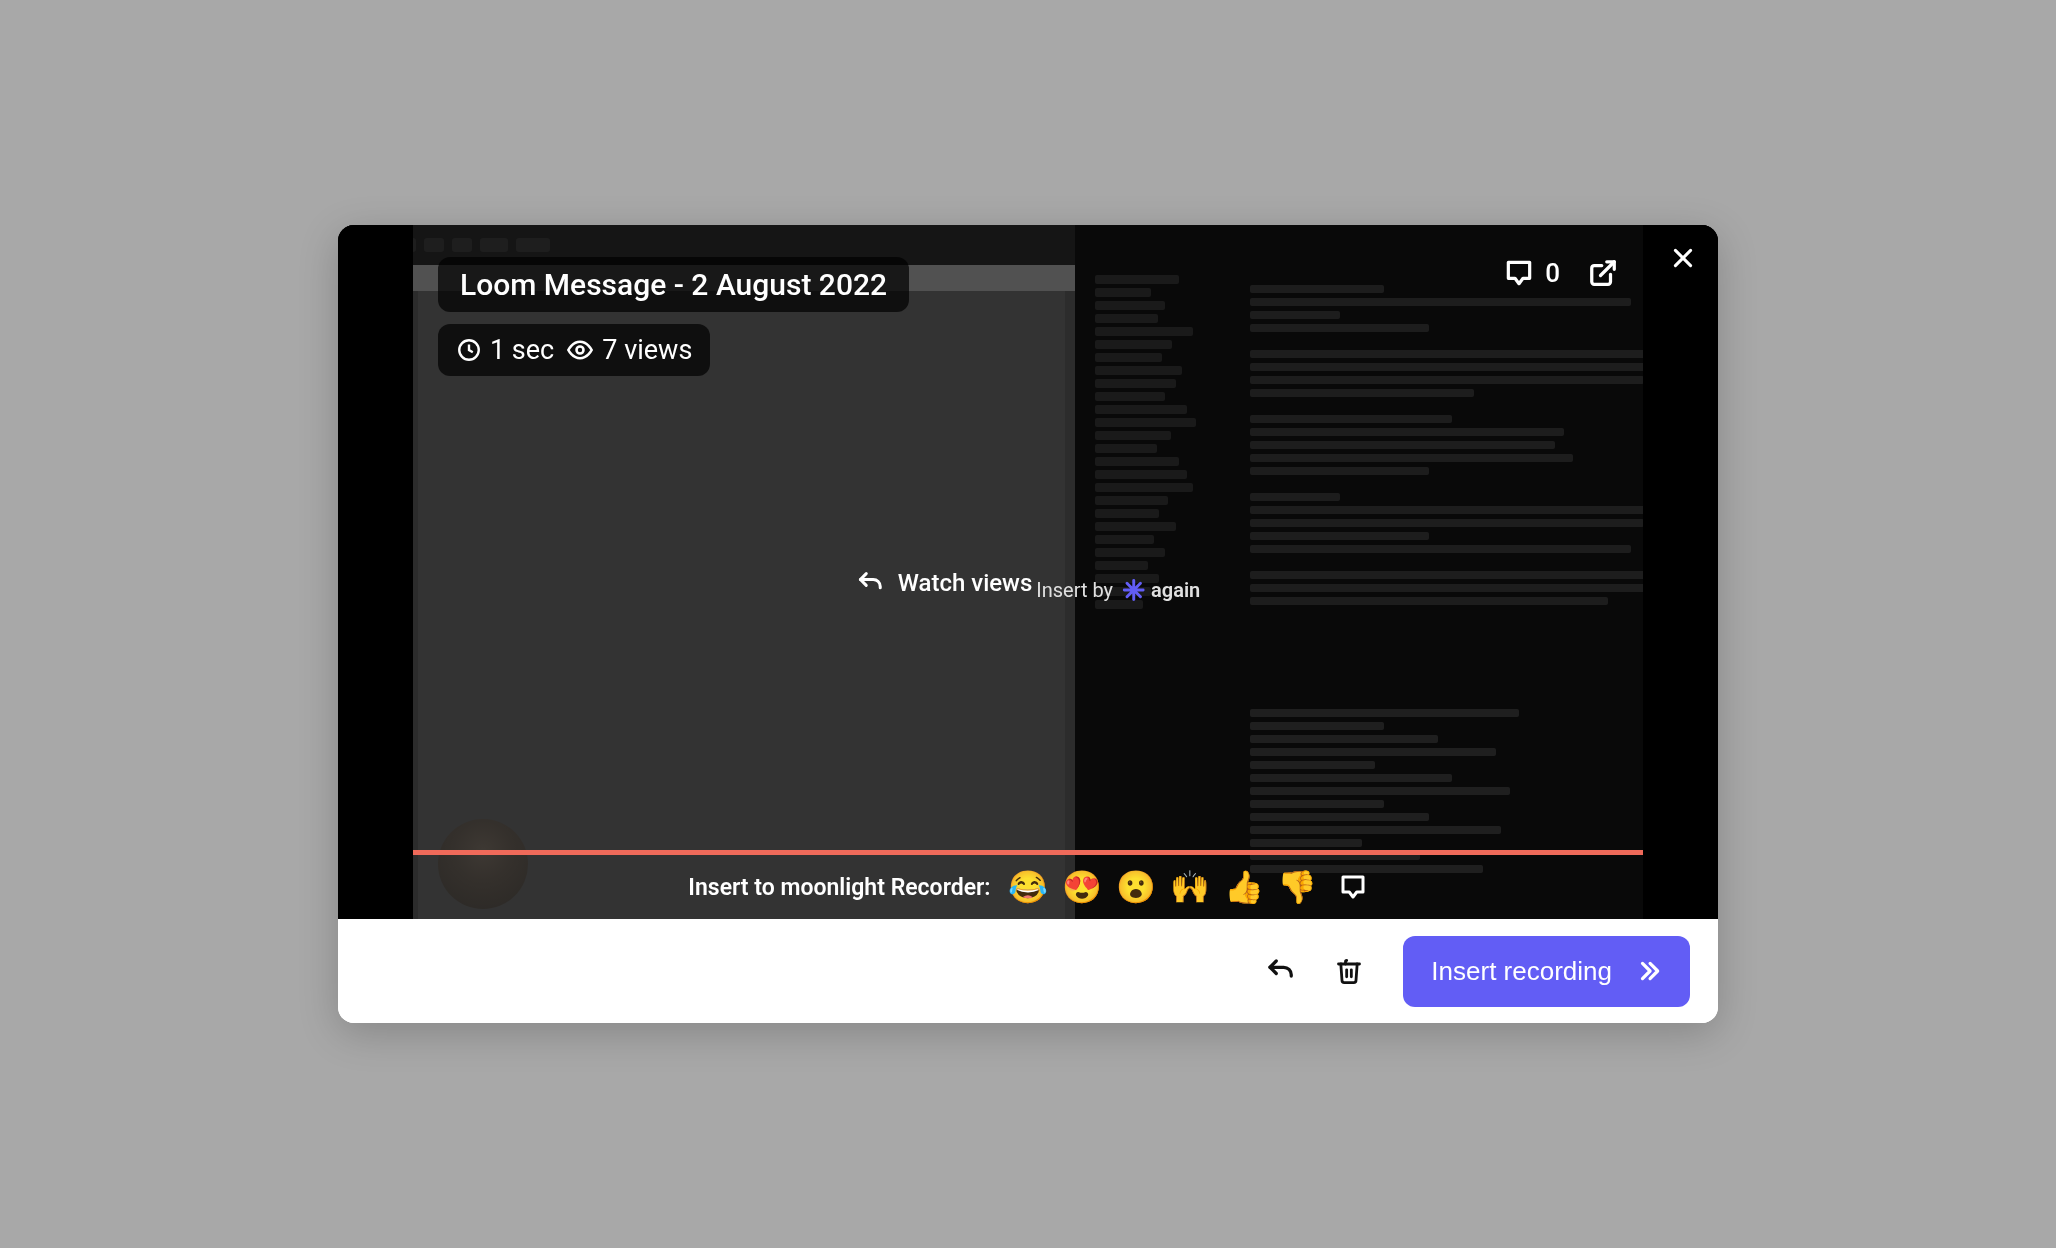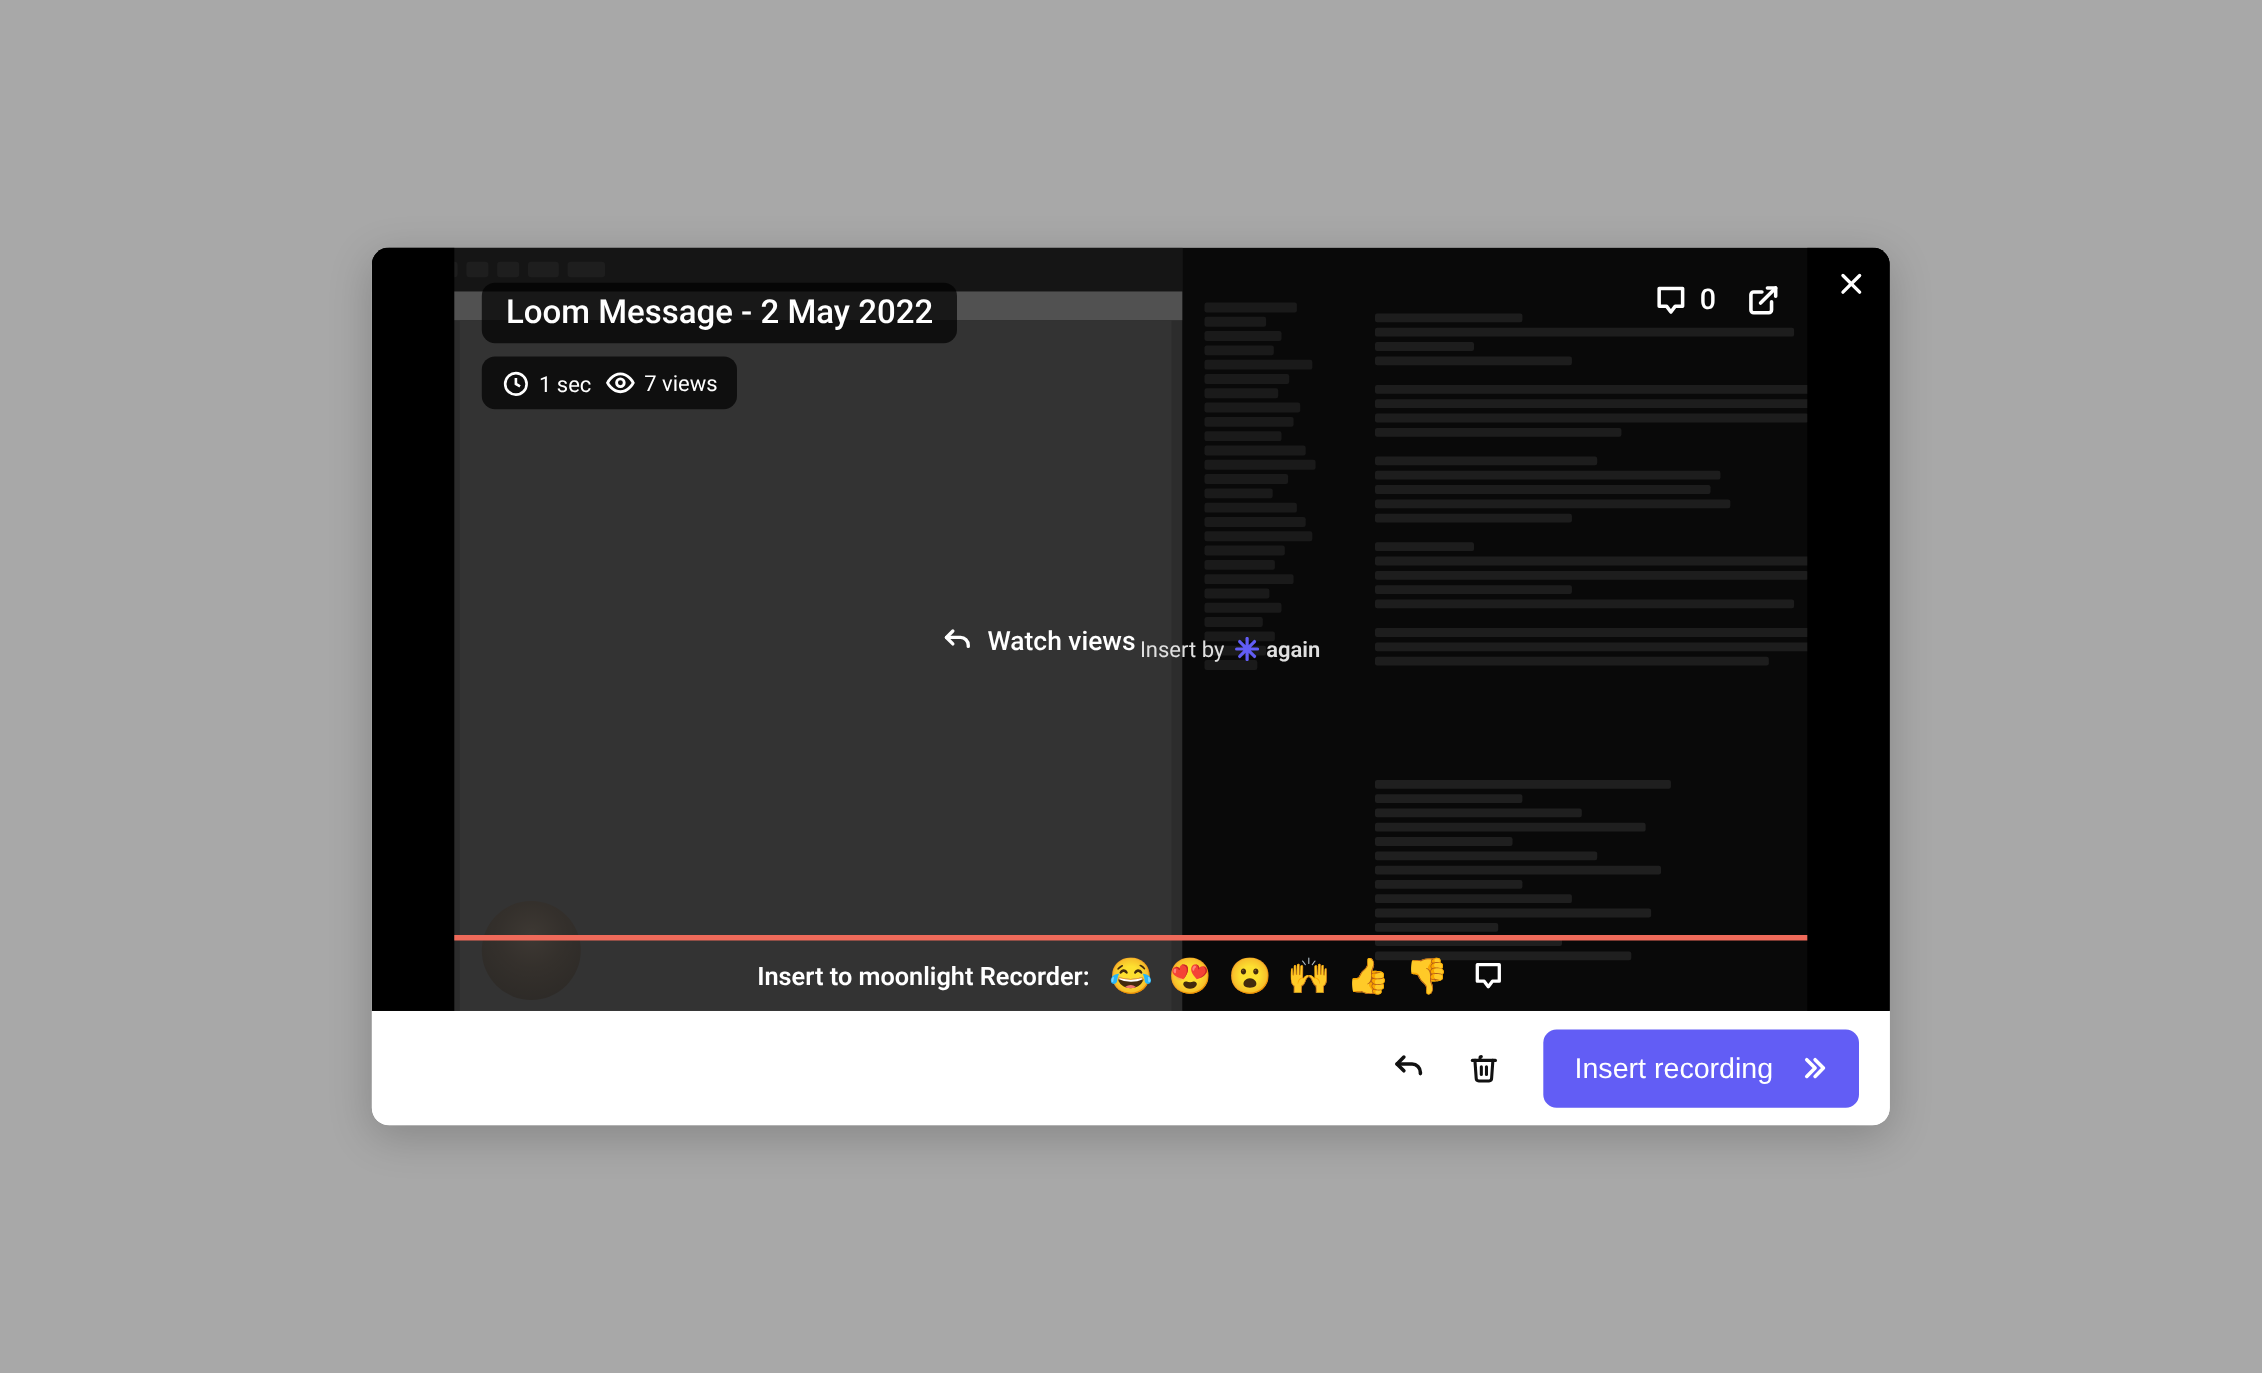--- a/index.html
+++ b/index.html
@@ -148,25 +148,25 @@
       font-size: 30px;
       font-weight: 500;
       padding: 10px 22px;
       border-radius: 12px;
       display: inline-block;
     }
     .meta-pill {
       margin-top: 12px;
       background: rgba(0,0,0,0.7);
       color: white;
-      font-size: 20px;
+      font-size: 27px;
       padding: 10px 18px;
       border-radius: 12px;
       display: inline-flex;
-      align-items: flex-end;
+      align-items: flex-start;
       gap: 12px;
     }
     .meta-group {
       display: inline-flex;
       align-items: center;
       gap: 8px;
     }
     .header-actions {
       display: flex;
       align-items: center;
@@ -392,21 +392,21 @@
 
     <div class="close-btn">
       <svg width="26" height="26" viewBox="0 0 24 24" fill="none" stroke="currentColor" stroke-width="2.8" stroke-linecap="round">
           <line x1="5" y1="5" x2="19" y2="19"></line>
           <line x1="19" y1="5" x2="5" y2="19"></line>
         </svg>
     </div>
 
     <div class="header-overlay">
       <div class="title-block">
-        <div class="title-pill">Loom Message - 2 May 2022</div>
+        <div class="title-pill">Loom Message - 2 August 2022</div>
         <div></div>
         <div class="meta-pill">
           <span class="meta-group">
             <svg width="26" height="26" viewBox="0 0 24 24" fill="none" stroke="currentColor" stroke-width="2.2">
                 <circle cx="12" cy="12" r="9"></circle>
                 <polyline points="12 7 12 12 15.5 14"></polyline>
               </svg>
             <span>1 sec</span>
           </span>
           <span class="meta-group">

